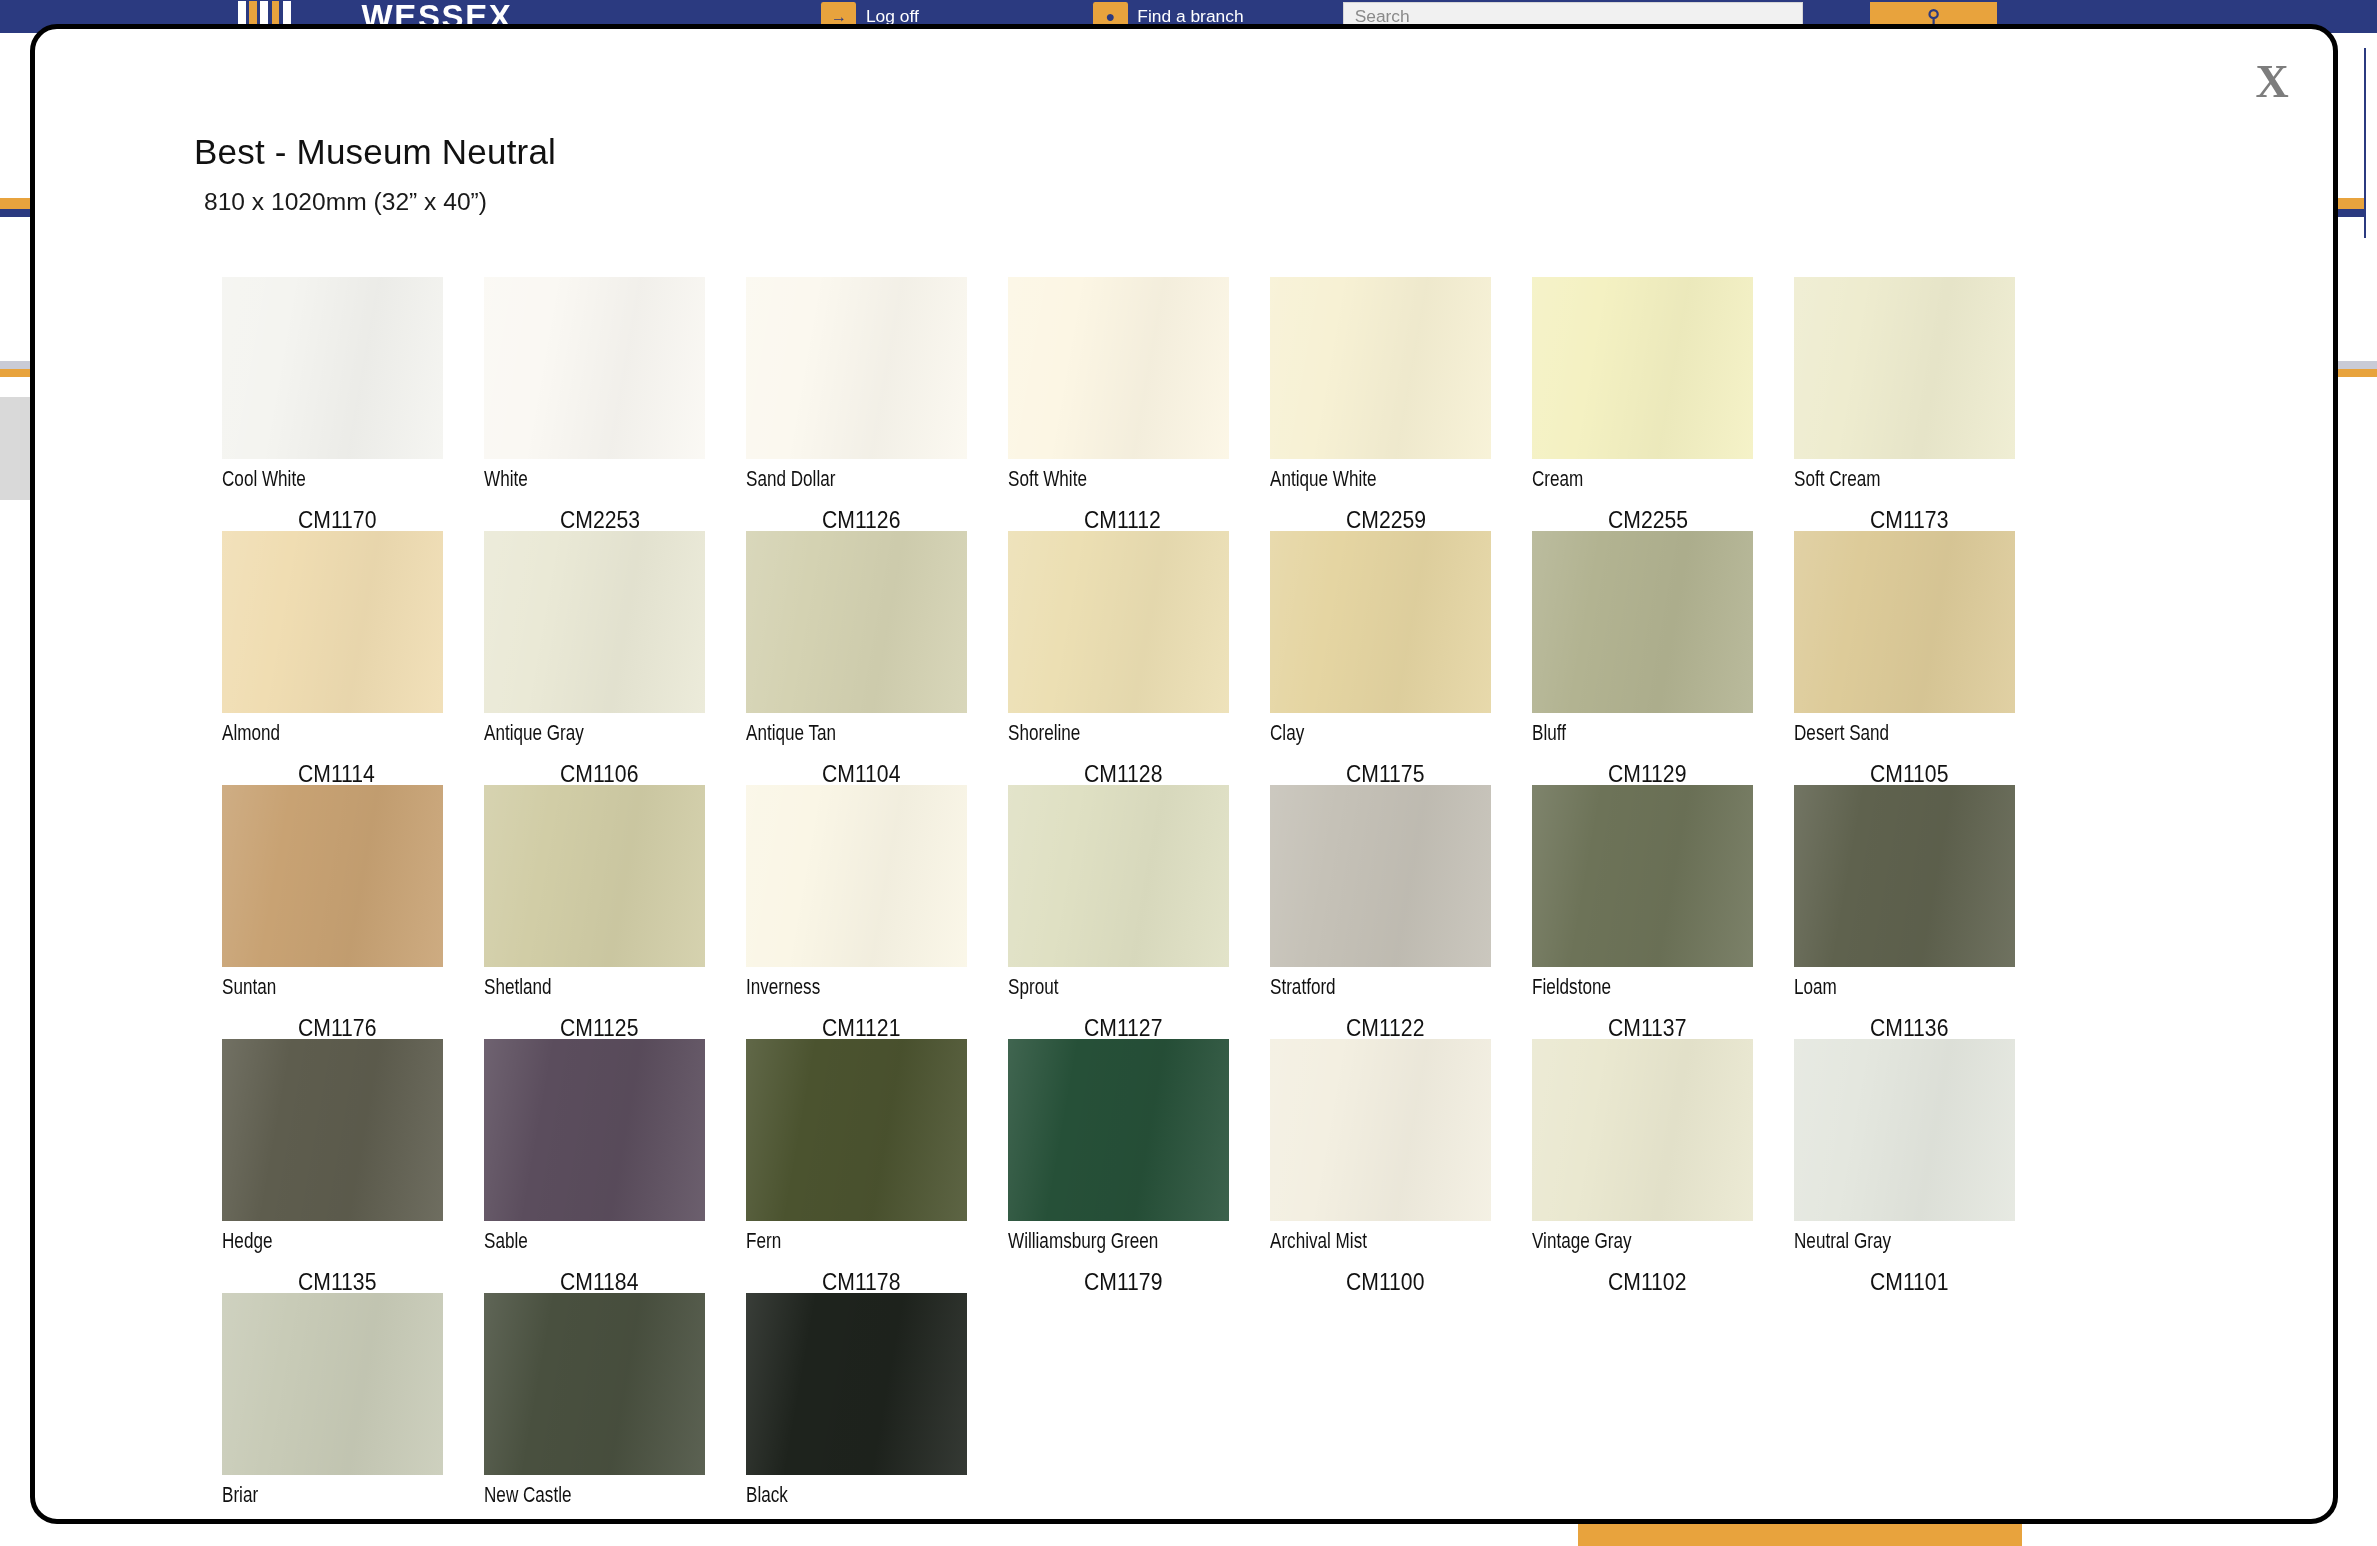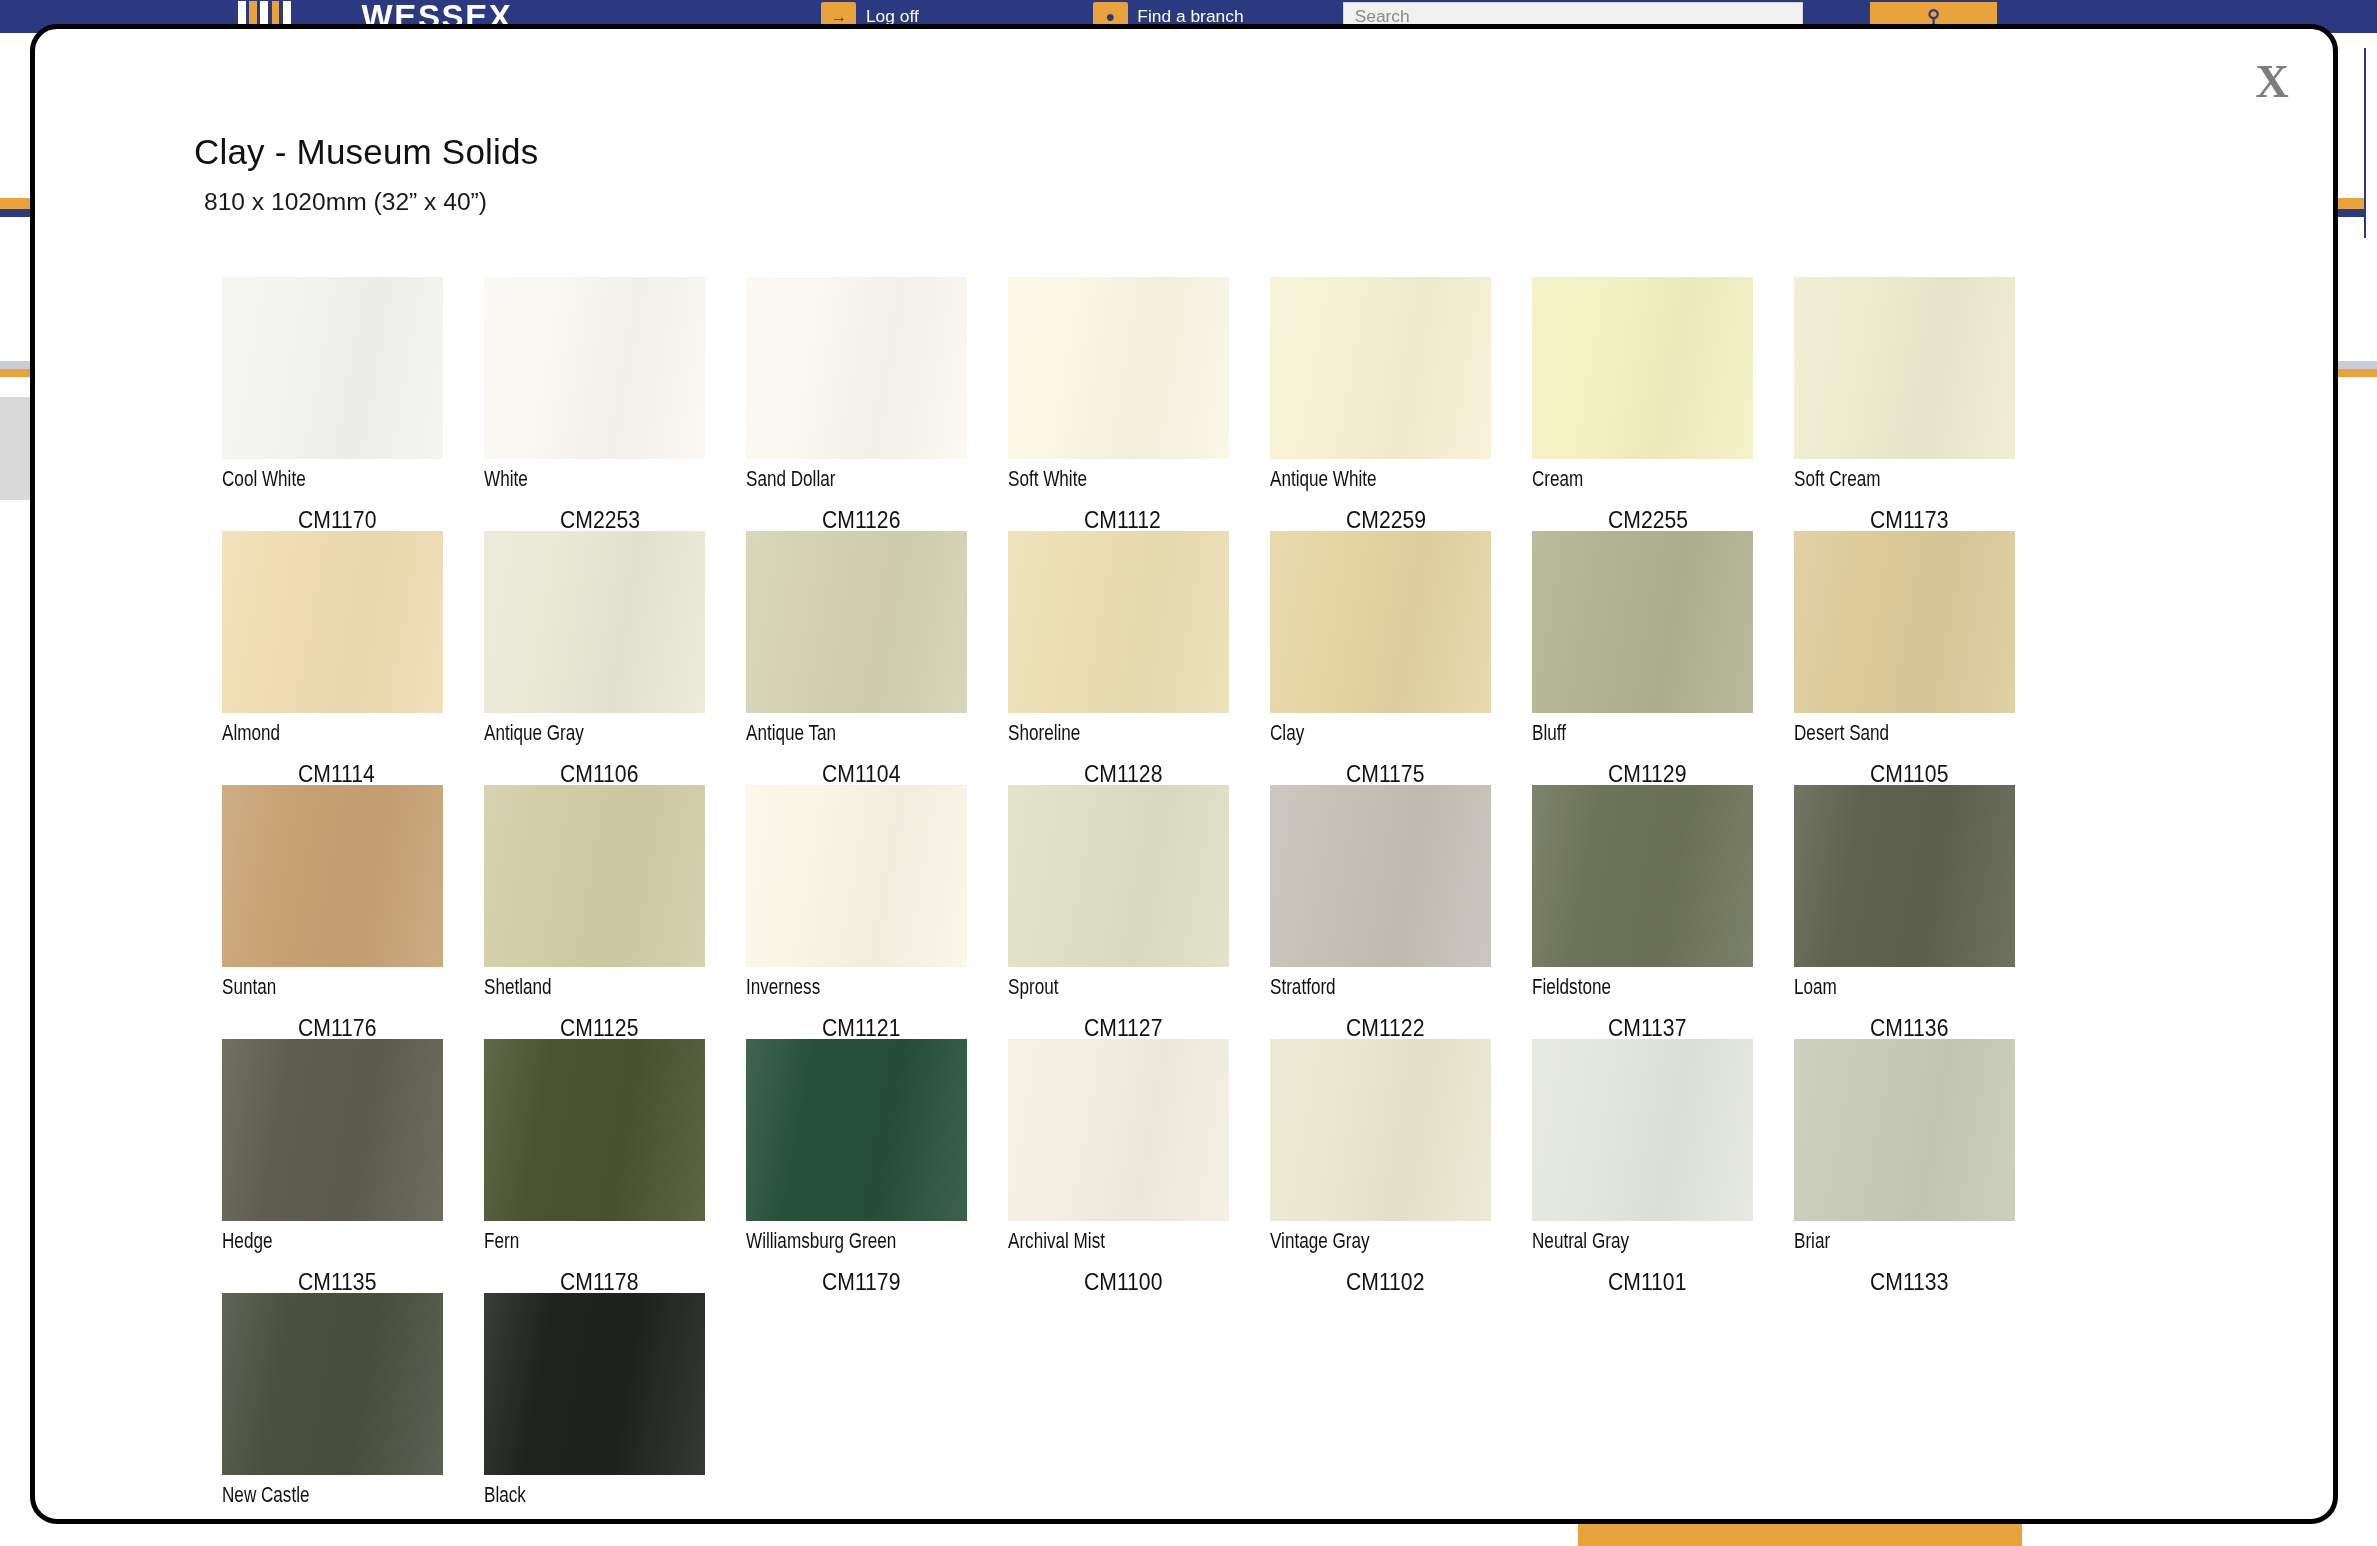--- a/index.html
+++ b/index.html
@@ -273,21 +273,21 @@
   <div class="bg-left-panel"></div>
   <div class="bg-right-edge"></div>
   <div class="bg-bottom-bar"></div>
 </div>
 
 <div id="modal">
 
   <button id="close-button">X</button>
 
   <div id="modal-header">
-    <div id="modal-title">Clay - Museum Solids</div>
+    <div id="modal-title">Best - Museum Neutral</div>
     <div id="modal-subtitle">810 x 1020mm (32” x 40”)</div>
   </div>
 
   <div id="swatch-grid">
       <div class="swatch-cell">
         <div class="swatch-chip" style="background: rgb(244, 244, 240);"></div>
         <div class="swatch-name">Cool White</div>
         <div class="swatch-code">CM1170</div>
       </div>
       <div class="swatch-cell">
@@ -389,20 +389,25 @@
         <div class="swatch-chip" style="background: rgb(95, 98, 78);"></div>
         <div class="swatch-name">Loam</div>
         <div class="swatch-code">CM1136</div>
       </div>
       <div class="swatch-cell">
         <div class="swatch-chip" style="background: rgb(94, 93, 78);"></div>
         <div class="swatch-name">Hedge</div>
         <div class="swatch-code">CM1135</div>
       </div>
       <div class="swatch-cell">
+        <div class="swatch-chip" style="background: rgb(91, 77, 93);"></div>
+        <div class="swatch-name">Sable</div>
+        <div class="swatch-code">CM1184</div>
+      </div>
+      <div class="swatch-cell">
         <div class="swatch-chip" style="background: rgb(75, 83, 47);"></div>
         <div class="swatch-name">Fern</div>
         <div class="swatch-code">CM1178</div>
       </div>
       <div class="swatch-cell">
         <div class="swatch-chip" style="background: rgb(38, 80, 56);"></div>
         <div class="swatch-name">Williamsburg Green</div>
         <div class="swatch-code">CM1179</div>
       </div>
       <div class="swatch-cell">

